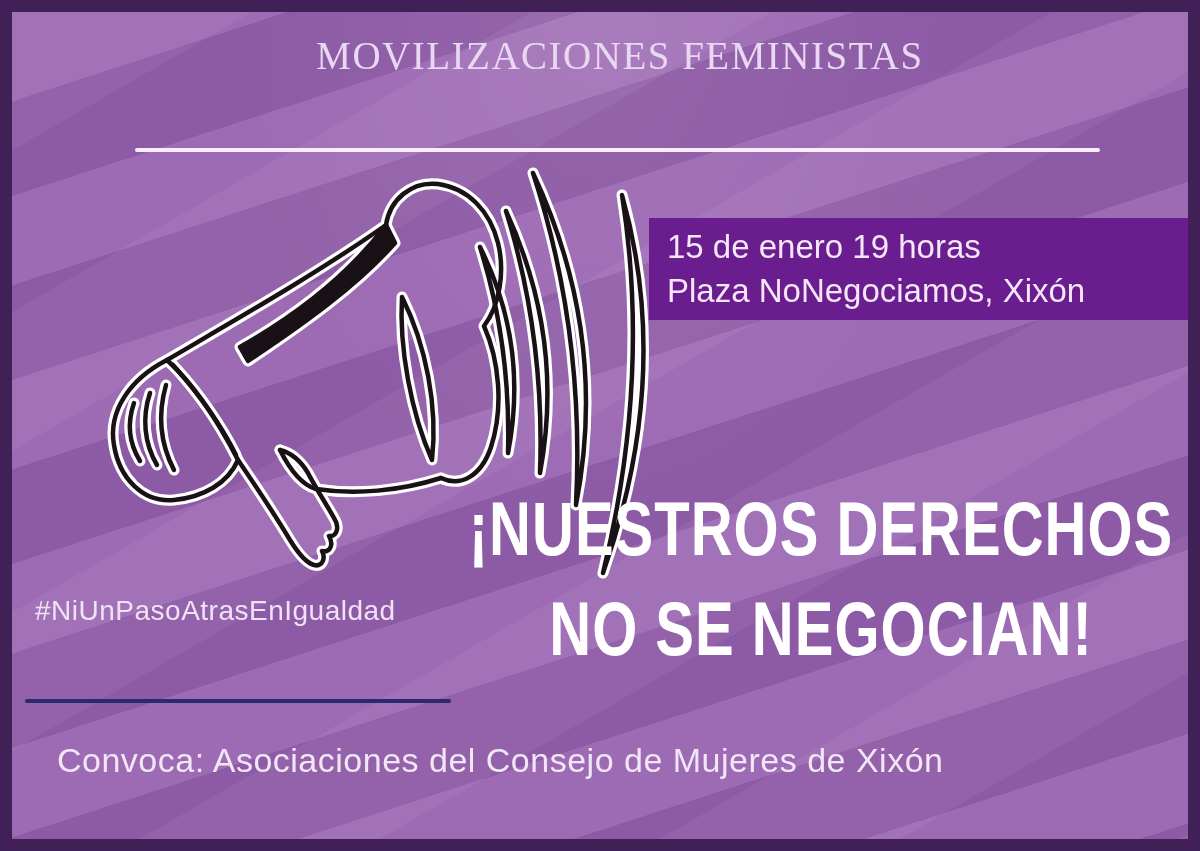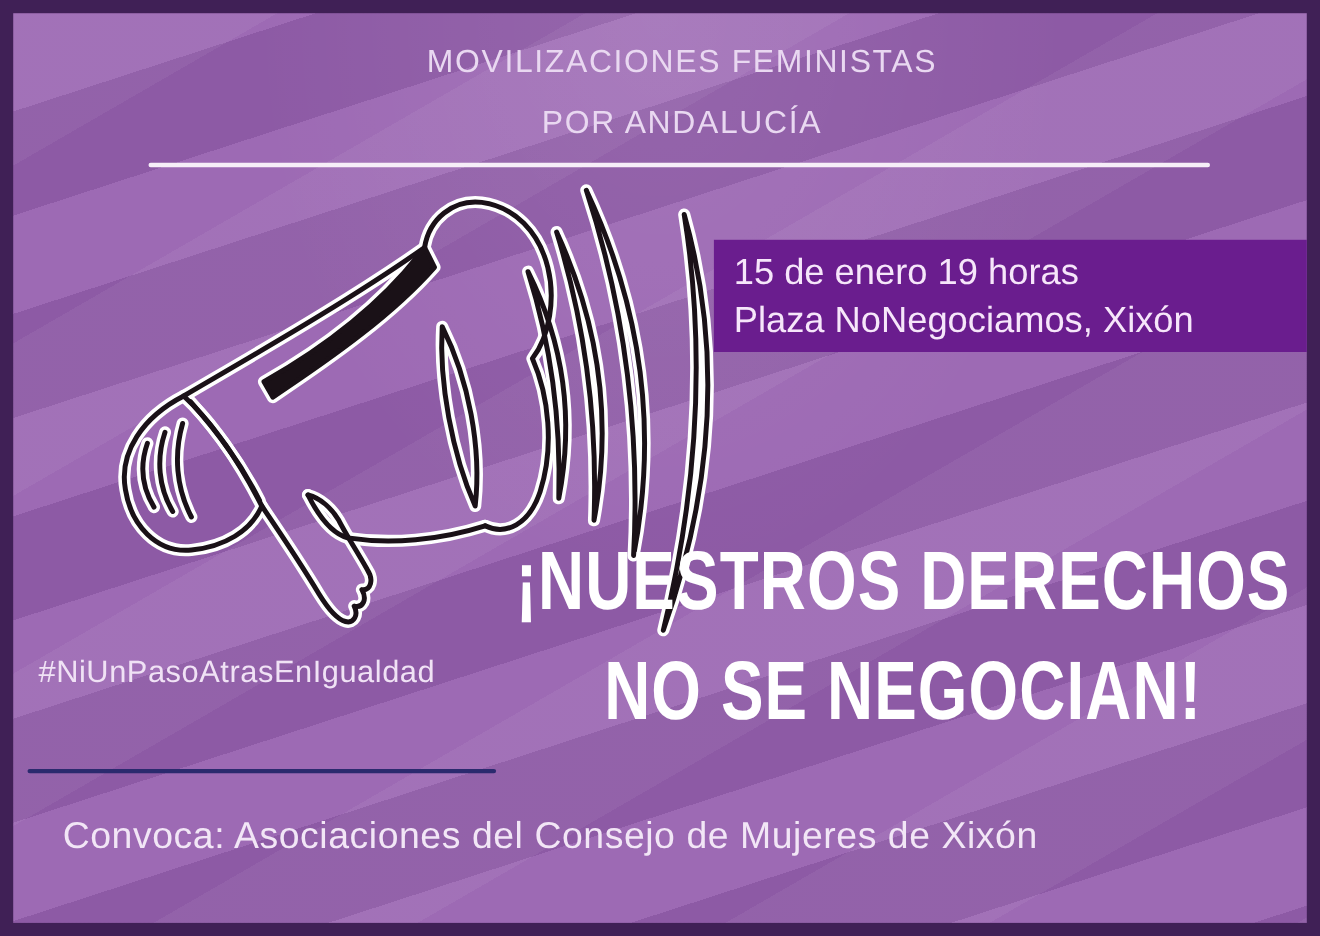--- a/index.html
+++ b/index.html
@@ -13,23 +13,24 @@
     background-color:#9662ad;
     background-image:
       radial-gradient(ellipse at 50% 0%, rgba(255,255,255,0.07), rgba(255,255,255,0) 45%),
       repeating-linear-gradient(150deg, rgba(255,255,255,0.05) 0 120px, rgba(255,255,255,0) 120px 260px),
       repeating-linear-gradient(162deg, #9d6ab4 0 85px, #8d5aa5 85px 175px);
   }
   .title{
     position:absolute;left:40px;right:0;top:16px;
     text-align:center;
     color:#e9d8f1;
-    font-size:29px;line-height:56px;
+    font-size:39px;line-height:56px;
     letter-spacing:1.5px;
     font-weight:400;
+    font-family:Liberation Serif, serif;
   }
   .title-rule{
     position:absolute;left:123px;top:136px;width:965px;height:4px;
     background:#f6eef8;border-radius:2px;
   }
   .event-box{
     position:absolute;left:637px;top:206px;width:620px;height:102px;
     box-sizing:border-box;
     background:#6a1d8e;
     color:#f6e6fa;
@@ -64,21 +65,20 @@
     color:#f2e6f6;font-size:34px;letter-spacing:0.5px;margin-left:29px;
   }
 </style>
 </head>
 <body>
 
 <div class="poster">
 
   <div class="title">
     <div>MOVILIZACIONES FEMINISTAS</div>
-    <div>POR ANDALUCÍA</div>
   </div>
 
   <div class="title-rule"></div>
 
   <svg class="megaphone" width="620" height="480" viewBox="0 0 620 480" aria-hidden="true">
     <defs>
       <g id="mega-paths">
 
         <path fill="none" d="M 97,205 C 60,224 38,256 44,290 C 49,322 72,348 104,345 C 134,342 158,328 168,305 C 146,262 122,228 97,205 Z"></path>
 

